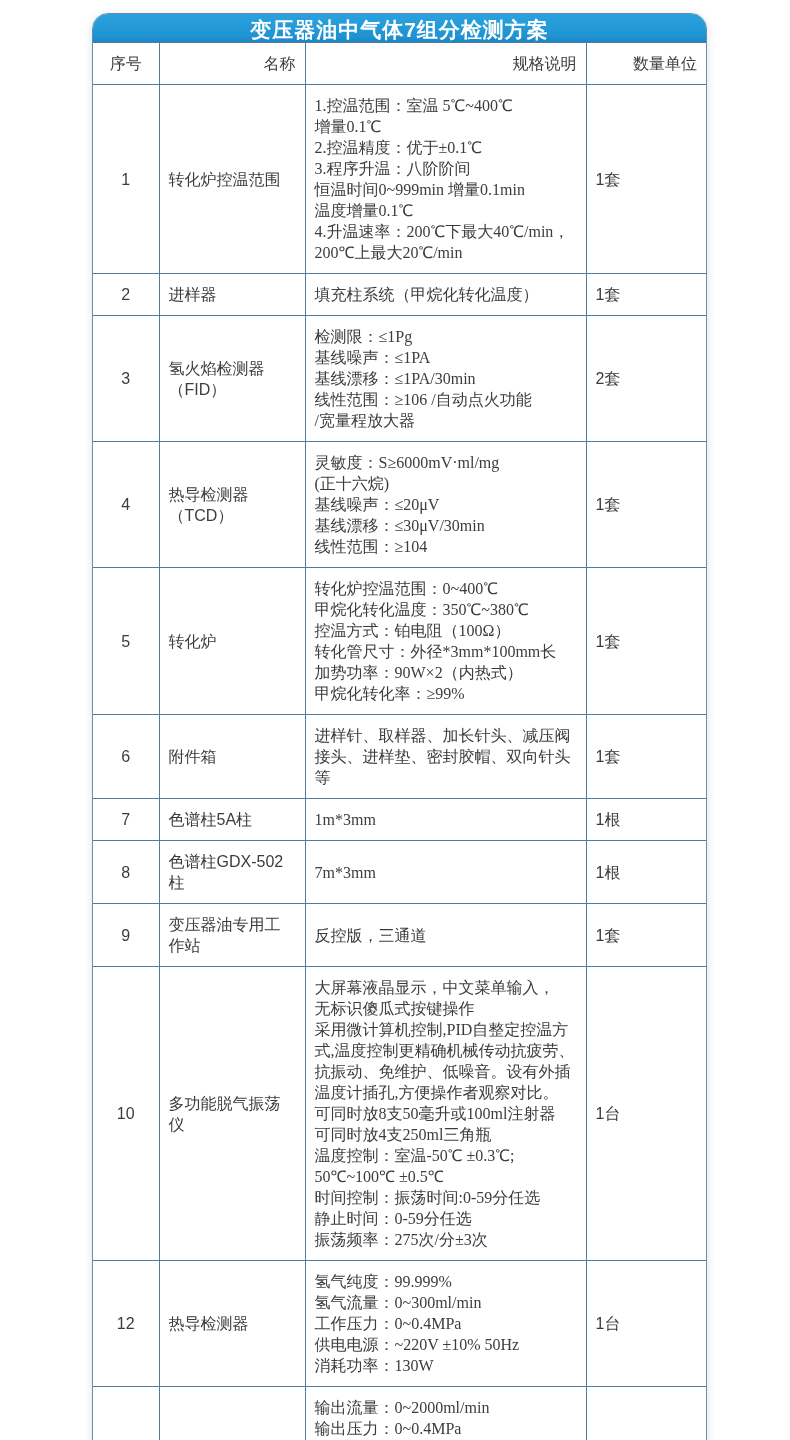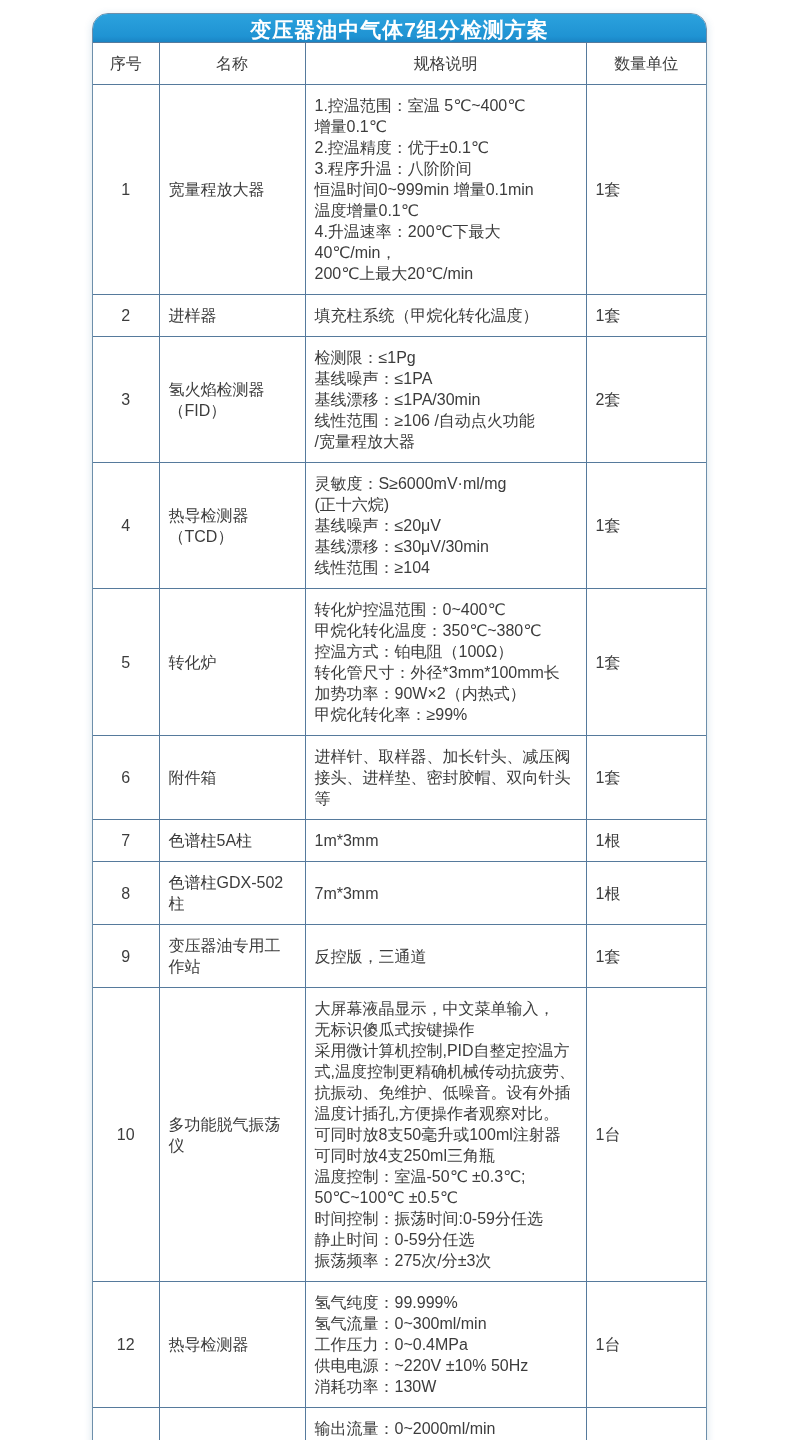--- a/index.html
+++ b/index.html
@@ -28,22 +28,22 @@
     border:1px solid #567a9c;
     color:#3c3c3c; font-size:16px; font-weight:normal;
     vertical-align:middle; padding:10px 9px;
     line-height:21px; overflow:hidden;
   }
   .col-no   { width:66px; }
   .col-name { width:146px; }
   .col-spec { width:281px; }
   .col-qty  { width:auto; }
   .cell-no  { text-align:center; padding-left:2px; padding-right:2px; }
-  .cell-spec{ white-space:pre-line; }
-  th { text-align:center; }
+  .cell-spec{ white-space:pre-line;font-family:Liberation Serif, serif; }
+  th { text-align:right; }
   th.cell-no { text-align:center; }
   
   .spec-table tr td:first-child, .spec-table tr th:first-child { border-left:none; }
   .spec-table tr td:last-child,  .spec-table tr th:last-child  { border-right:none;margin-left:20px; }
   .spec-table tr:last-child td { border-bottom:none; }
 </style>
 </head>
 <body>
 
 <div class="sheet">
@@ -57,21 +57,21 @@
     </colgroup>
     <tbody>
         <tr>
       <th class="cell-no">序号</th>
       <th class="cell-name">名称</th>
       <th class="cell-spec">规格说明</th>
       <th class="cell-qty">数量单位</th>
     </tr>
     <tr>
       <td class="cell-no">1</td>
-      <td class="cell-name">宽量程放大器</td>
+      <td class="cell-name">转化炉控温范围</td>
       <td class="cell-spec">1.控温范围：室温 5℃~400℃
 增量0.1℃
 2.控温精度：优于±0.1℃
 3.程序升温：八阶阶间
 恒温时间0~999min 增量0.1min
 温度增量0.1℃
 4.升温速率：200℃下最大40℃/min，
 200℃上最大20℃/min</td>
       <td class="cell-qty">1套</td>
     </tr>

